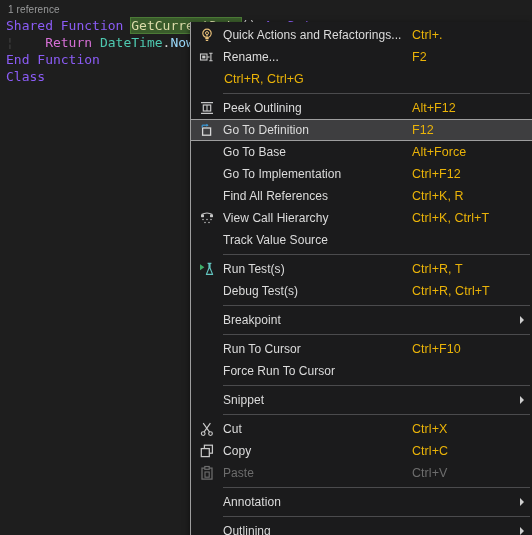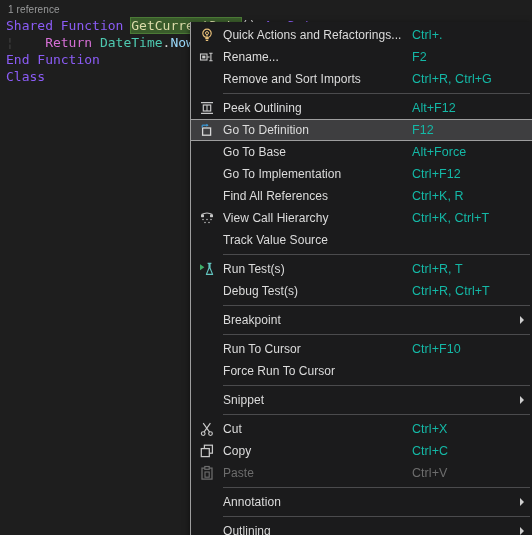--- a/index.html
+++ b/index.html
@@ -113,21 +113,21 @@
   .mlabel {
     flex: 1;
     font-size: 12px;
     color: #dcdcdc;
     letter-spacing: 0.05px;
     white-space: nowrap;
     padding-left: 0px;
   }
   .mkey {
     font-size: 12.5px;
-    color: #14b8a6;
+    color: #eab308;
     white-space: nowrap;
     width: 100px;
     min-width: 100px;
     padding-left: 1px;
     letter-spacing: 0.05px;
   }
   .mrow.disabled .mlabel,
   .mrow.disabled .mkey { color: #6d6d6d; }
   .marrow {
     width: 20px;
@@ -176,21 +176,20 @@
       <path d="M10.2 4.2 L13.6 4.2 M11.9 4.2 L11.9 11.8 M10.2 11.8 L13.6 11.8" stroke="#c8c8c8" stroke-width="1.1" fill="none"></path>
       <path d="M8.3 8 L10.6 8" stroke="#c8c8c8" stroke-width="1.1"></path>
     </svg>
         </div>
         <div class="mlabel">Rename...</div>
         <div class="mkey">F2</div>
         <div class="marrow"></div>
       </div>
       <div class="mrow">
         <div class="micon"></div>
-        <div class="mlabel">Remove and Sort Imports</div>
         <div class="mkey">Ctrl+R, Ctrl+G</div>
         <div class="marrow"></div>
       </div>
       <div class="msep"></div>
       <div class="mrow">
         <div class="micon">
           <svg width="16" height="16" viewBox="0 0 16 16">
       <path d="M2 2.6 L14 2.6 M2 13.4 L14 13.4" stroke="#c8c8c8" stroke-width="1.2"></path>
       <rect x="4.3" y="5" width="7.4" height="6" fill="none" stroke="#c8c8c8" stroke-width="1.2"></rect>
       <path d="M8 5 L8 11" stroke="#c8c8c8" stroke-width="1.1"></path>

